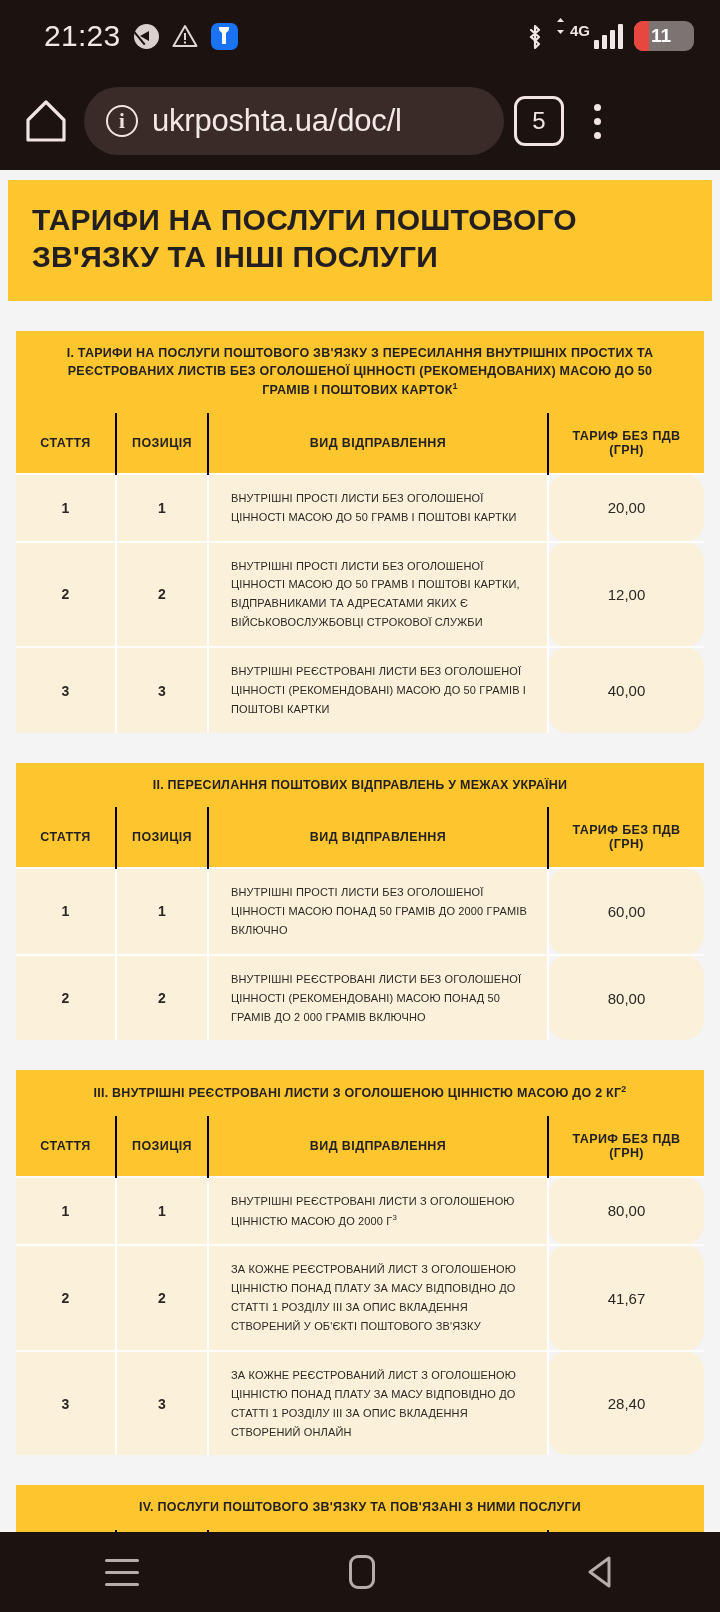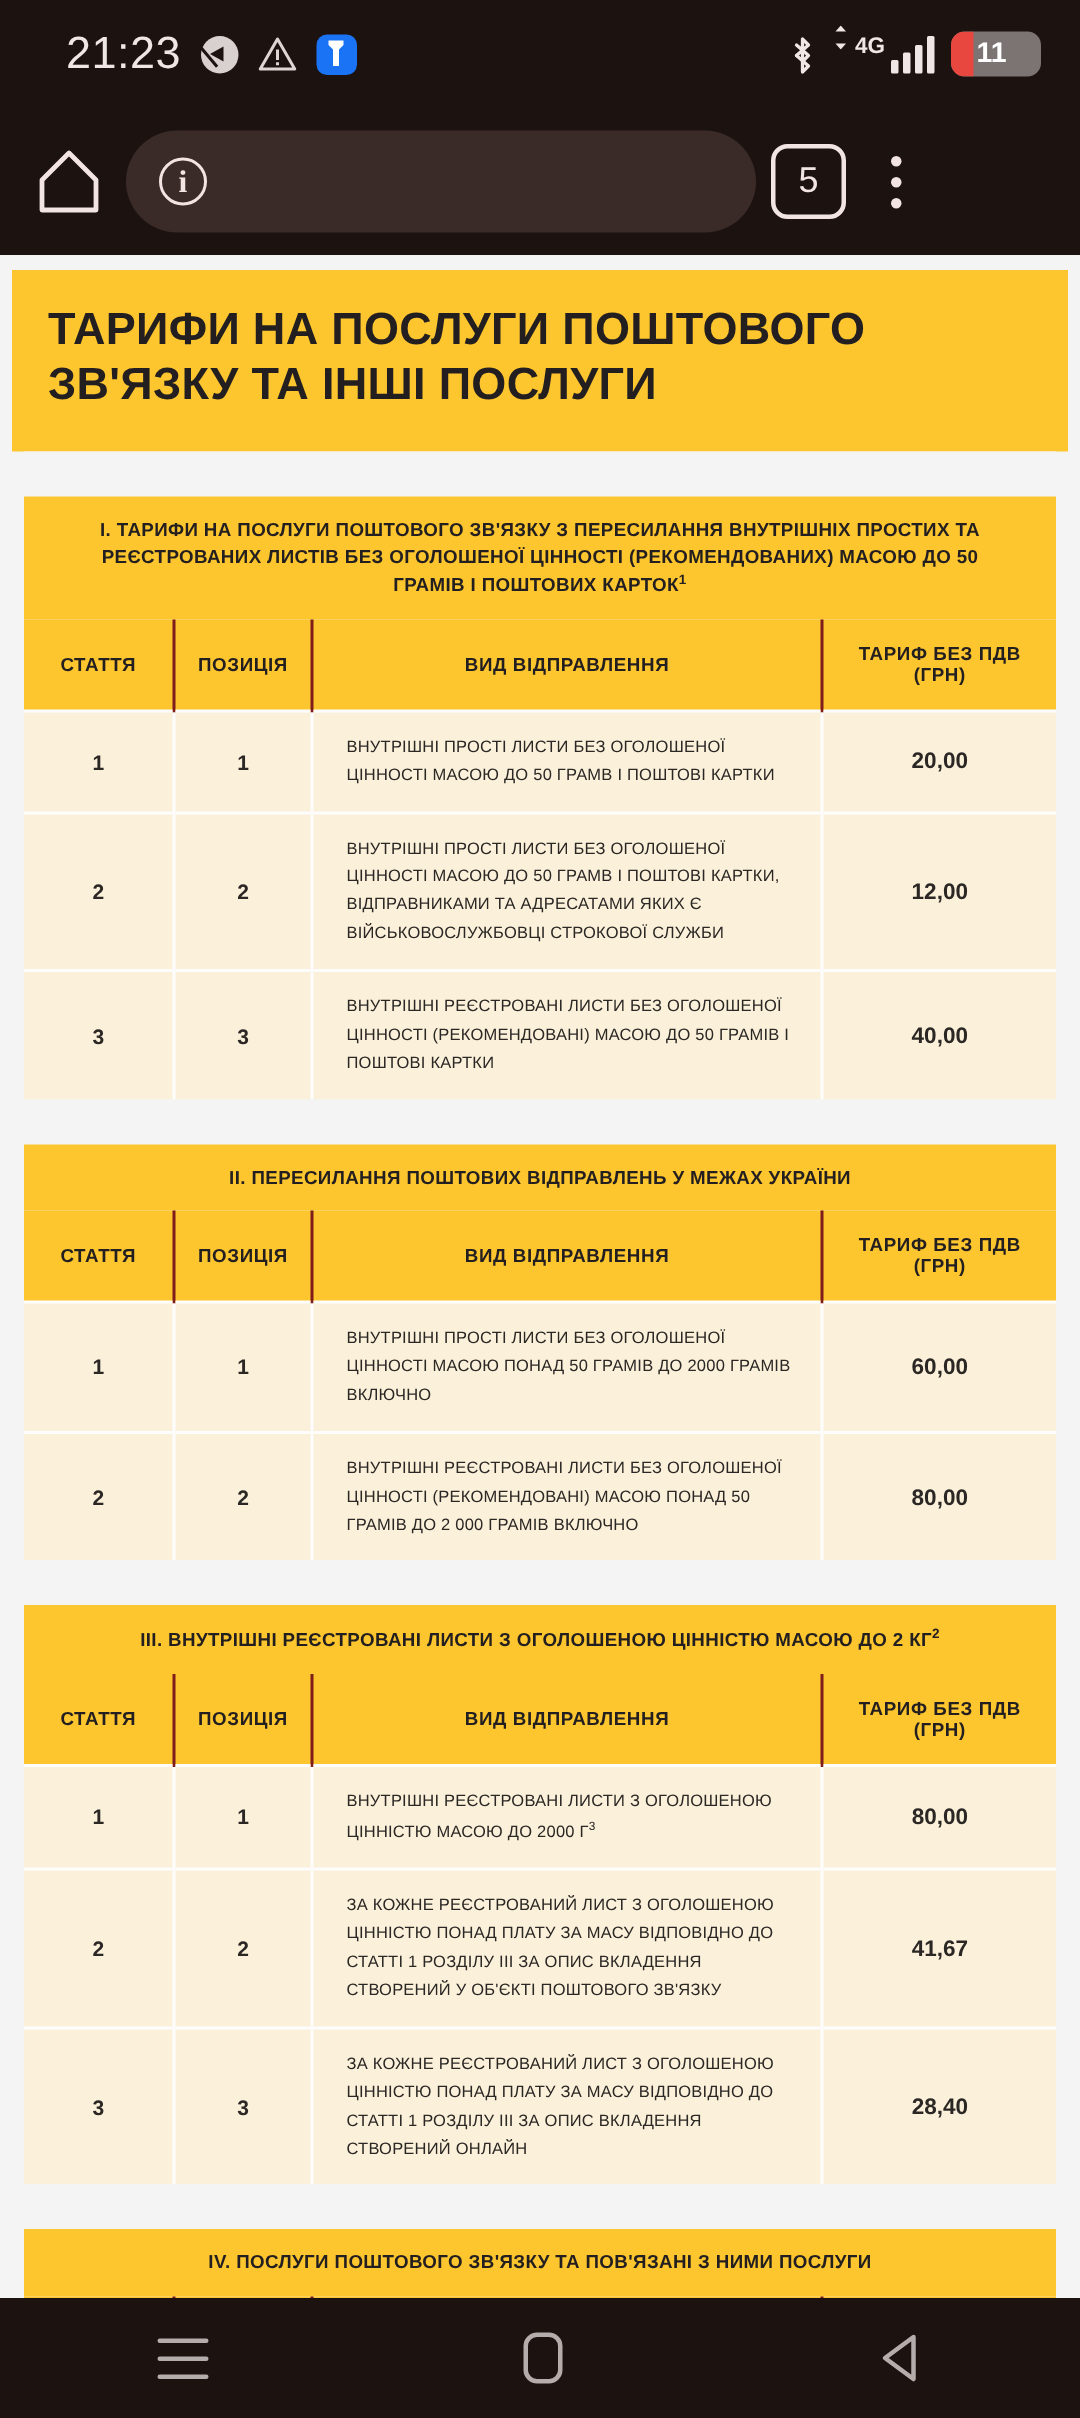--- a/index.html
+++ b/index.html
@@ -97,34 +97,34 @@
   table { width:100%; border-collapse: collapse; table-layout: fixed; }
 
   .sec-head td {
     background:#fdc62e; color:#231f20; text-align:center;
     font-size: 12.5px; font-weight:700; letter-spacing:.25px;
     padding: 13px 28px; line-height:1.45; text-transform:uppercase;margin-left:20px;
   }
   .col-head td {
     background:#fdc62e; color:#231f20; text-align:center;
     font-size: 12.5px; font-weight:700; letter-spacing:.4px;
-    padding: 16px 6px; border-left: 2px solid #7f1d1d; text-transform:uppercase;
+    padding: 16px 6px; border-left: 2px solid #000000; text-transform:uppercase;
   }
   .col-head td:first-child { border-left:none; }
 
   tbody tr td {
     background:#fbf1da; color:#2b2725;
     border-top: 2px solid #fdfdfd; border-left: 2px solid #fdfdfd;
     padding: 14px 8px; vertical-align: middle;
   }
   tbody tr td:first-child { border-left:none; }
   td.c-art, td.c-pos { text-align:center; font-size:14px; font-weight:700; }
   td.c-desc { text-align:left; font-size:11px; line-height:1.72; padding-left:22px; padding-right:14px;
     letter-spacing:.15px; text-transform:uppercase; }
-  td.c-price { text-align:center; font-size:15px; font-weight:700; }
+  td.c-price { text-align:center; font-size:15px; font-weight:400;border-radius:20px; }
 
   col.w-art { width: 100px; }
   col.w-pos { width: 92px; }
   col.w-desc { width: 340px; }
   col.w-price { width: 156px; }
 
   .spacer-sm { height: 30px; background:#f4f4f4; }
   sup { font-size: .72em; }
 
   
@@ -191,20 +191,21 @@
   <div class="toolbar">
     <span class="home-btn">
       <svg width="44" height="46" viewBox="0 0 44 46">
           <path d="M22 4 L40 22 V42 H4 V22 Z" fill="none" stroke="#f2e4e2" stroke-width="3.2" stroke-linejoin="round"></path>
         </svg>
     </span>
     <div class="urlbar">
       <span class="info-ic">
           <span>i</span>
         </span>
+      <span class="url-text">ukrposhta.ua/doc/l</span>
     </div>
     <span class="tabcount">5</span>
     <span class="menu-dots">
         <i></i>
         <i></i>
         <i></i>
       </span>
   </div>
 
   <div class="webview">

